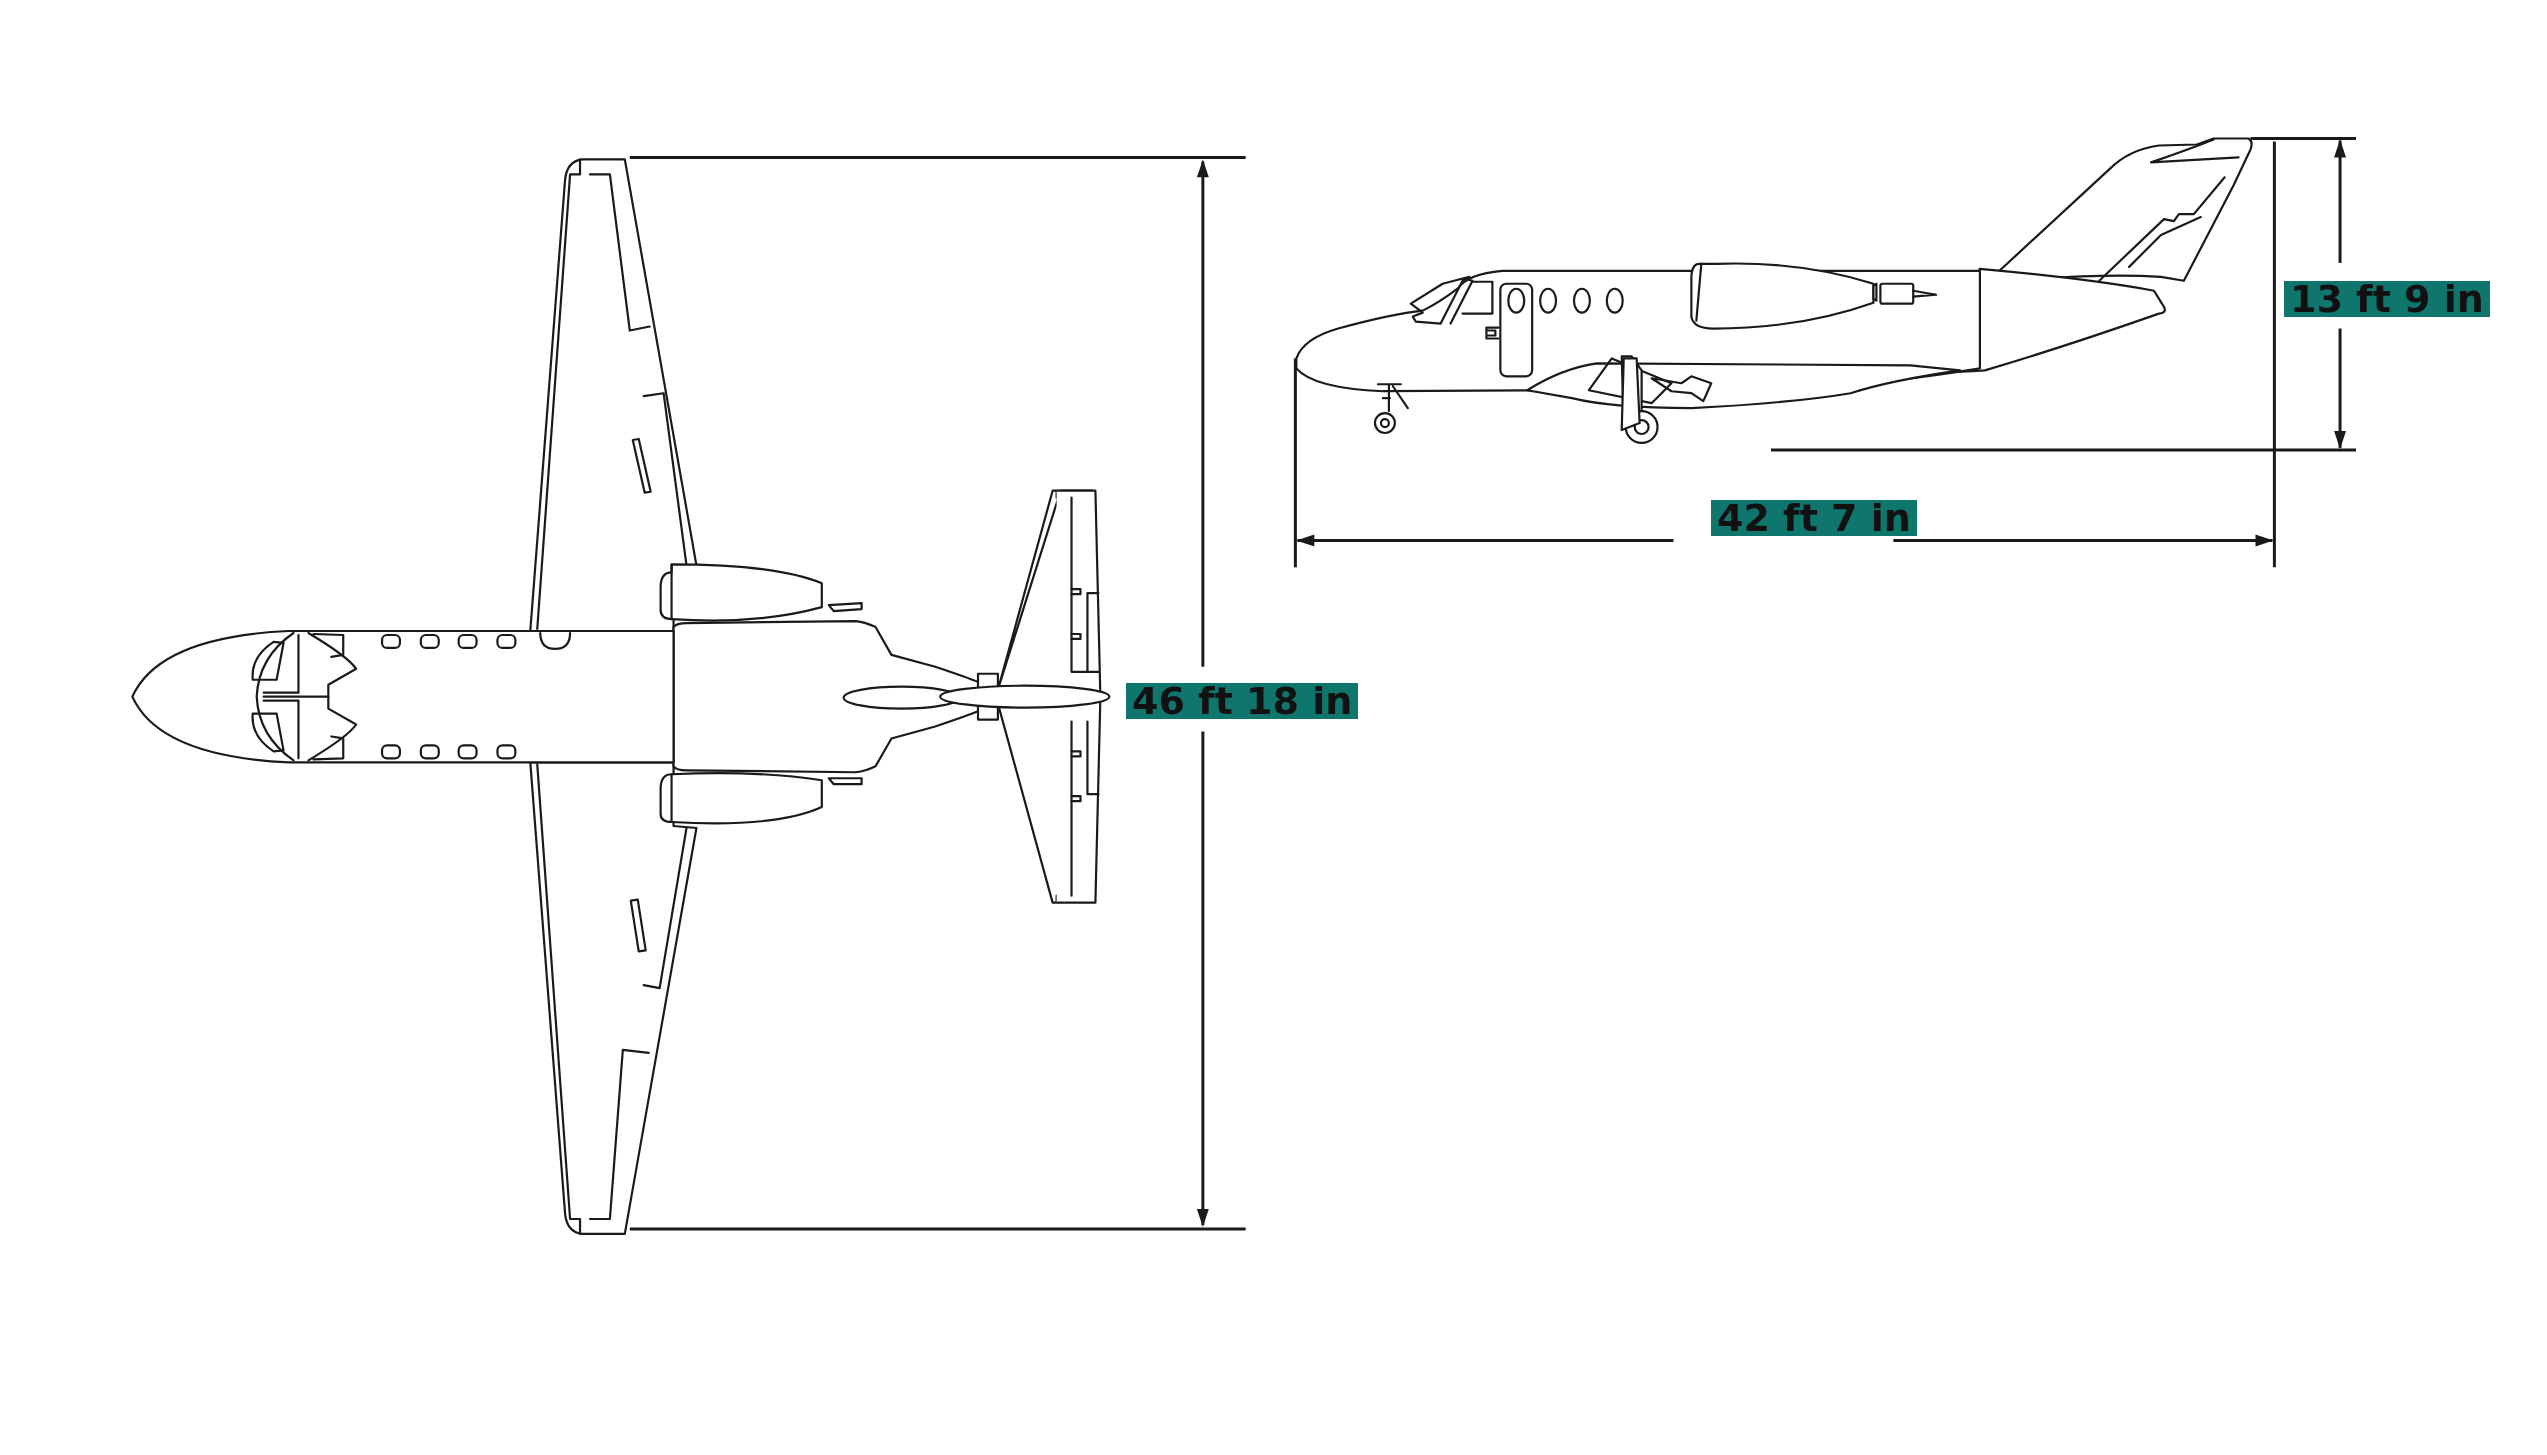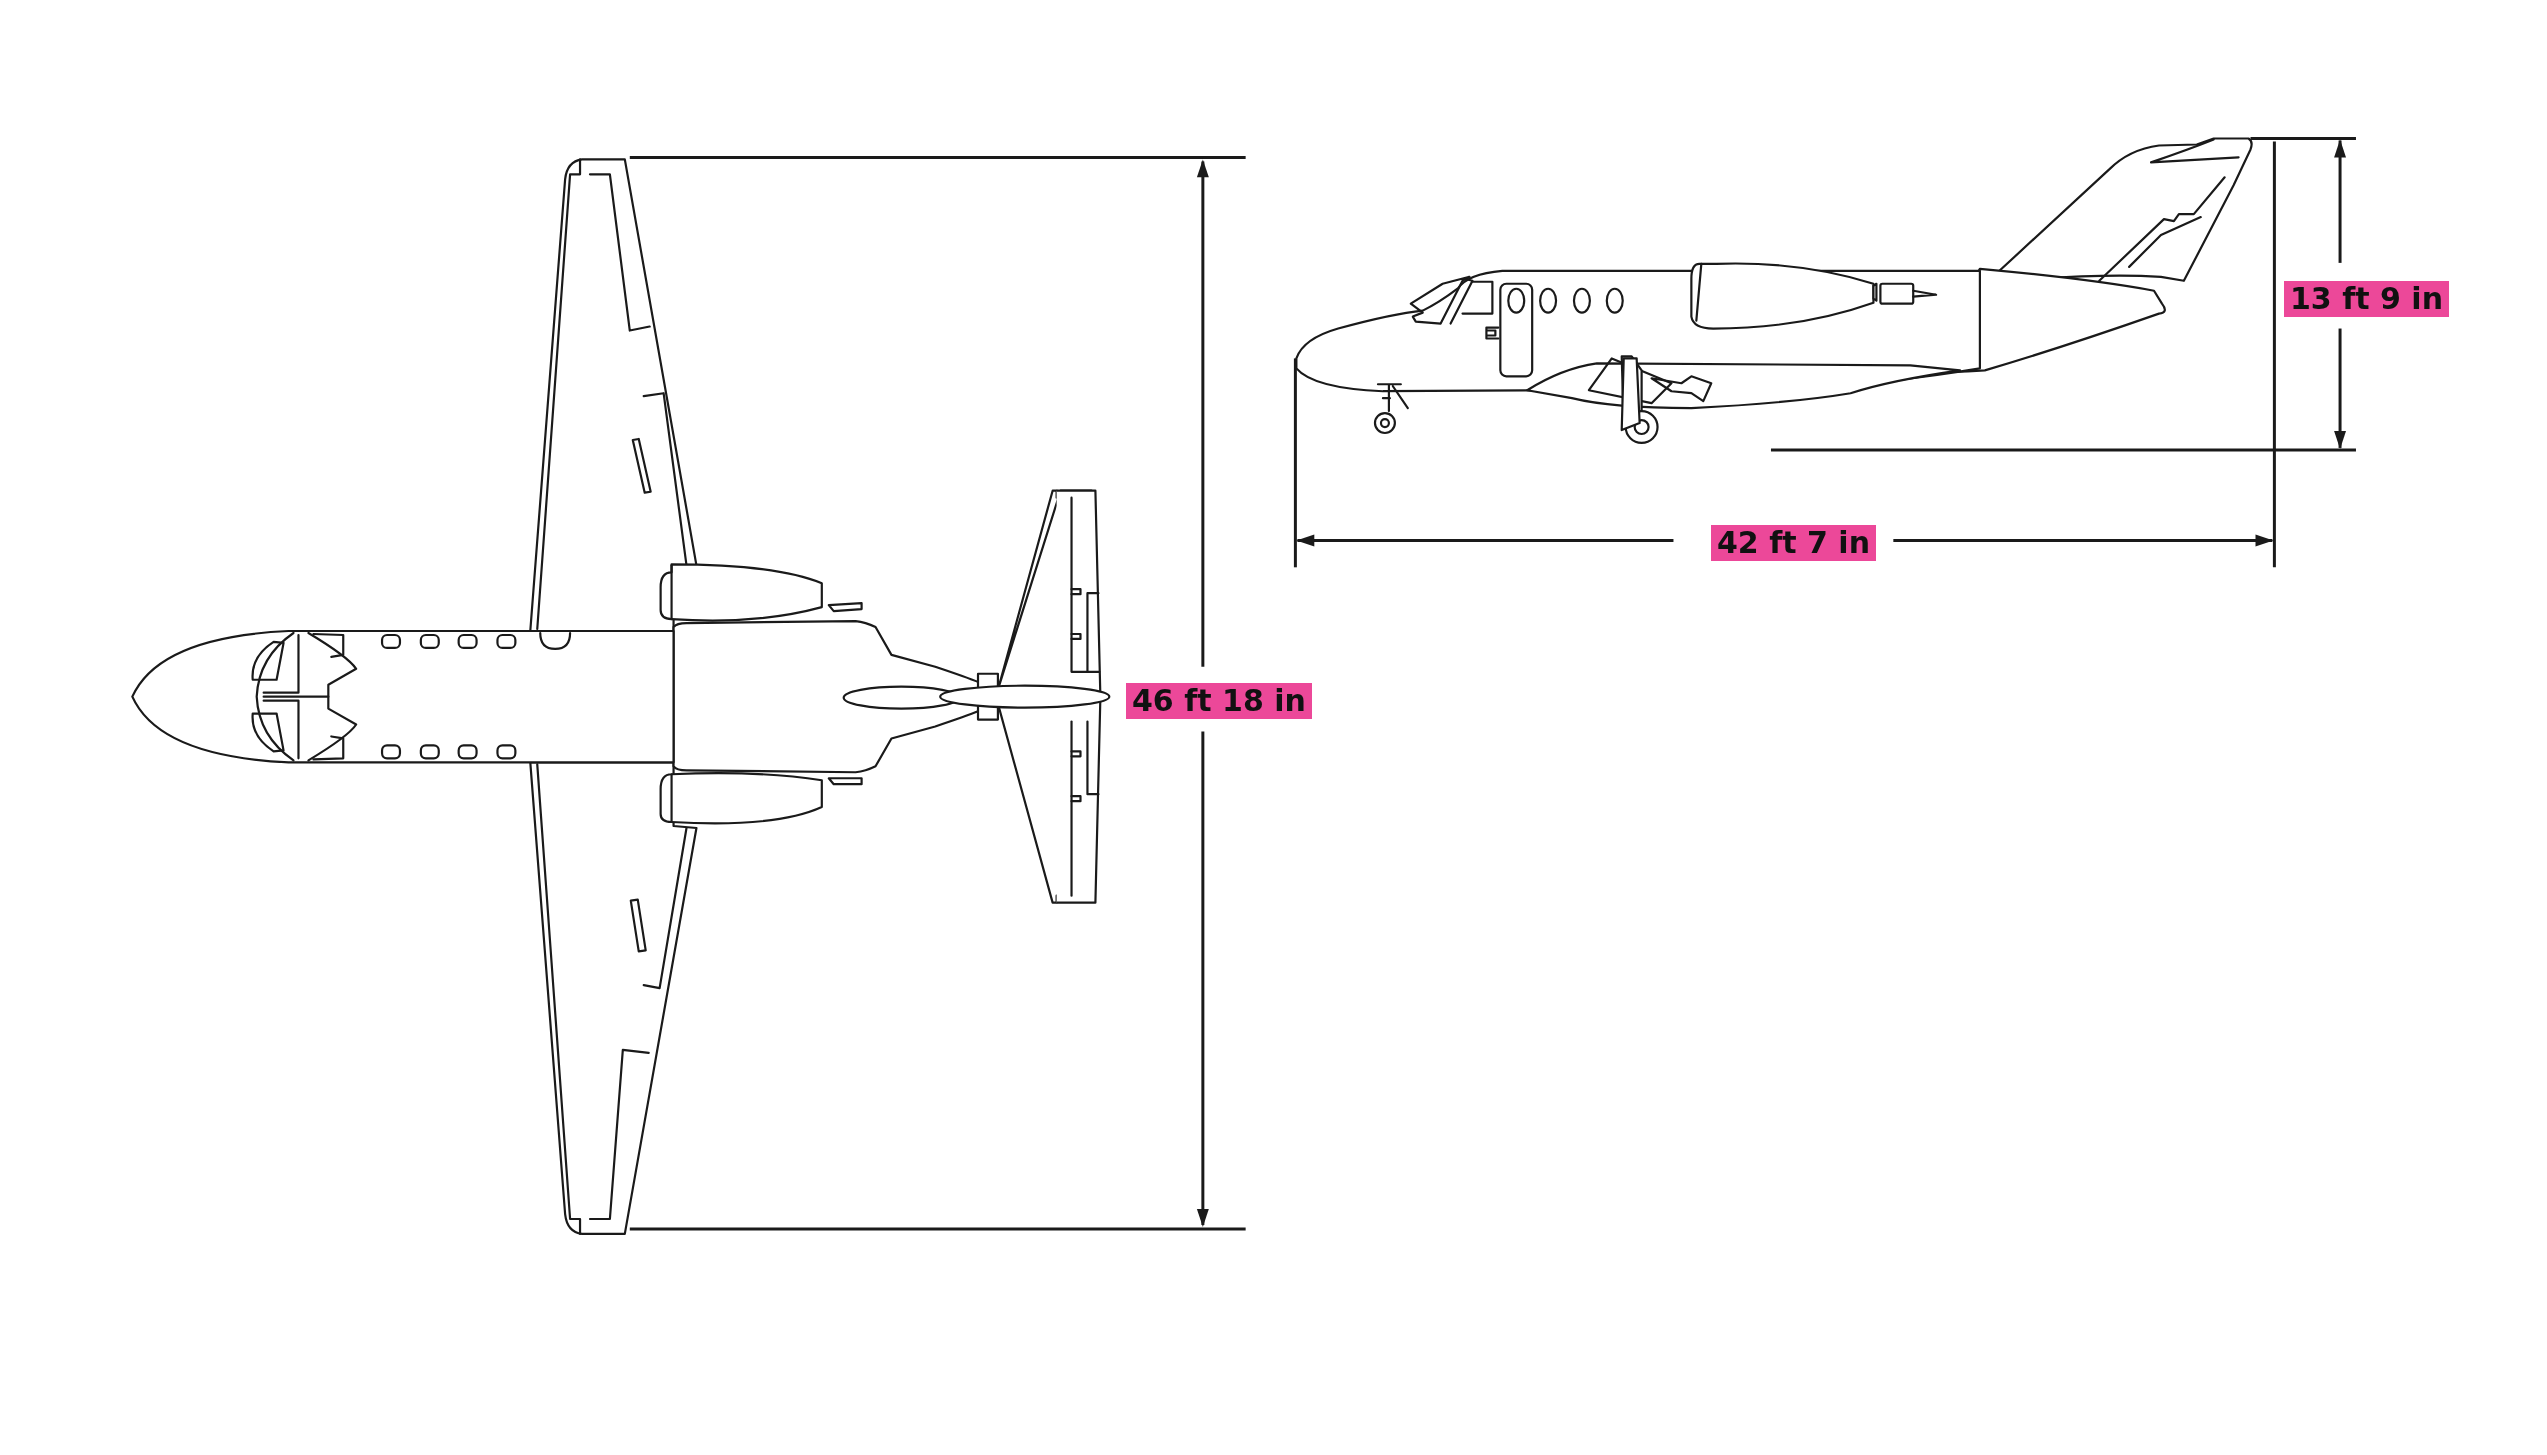--- a/index.html
+++ b/index.html
@@ -2,21 +2,21 @@
 <html><head>
 <meta charset="utf-8">
 <style>
   html, body { margin: 0; padding: 0; background: #ffffff; }
   body { width: 2547px; height: 1456px; position: relative; overflow: hidden; font-family: "DejaVu Sans", sans-serif; }
   svg.drawing { position: absolute; left: 0; top: 0; width: 2547px; height: 1456px; }
   .ln { fill: none; stroke: #1a1a1a; stroke-width: 2.2; stroke-linejoin: round; stroke-linecap: round; }
   .lnw { fill: #ffffff; stroke: #1a1a1a; stroke-width: 2.2; stroke-linejoin: round; }
   .dim { fill: none; stroke: #1a1a1a; stroke-width: 3; }
   .arrow { fill: #1a1a1a; stroke: none; }
-  .label { position: absolute; font-family: "DejaVu Sans", sans-serif; font-weight: bold; font-size: 30px; color: #111111; background: #ec4899; white-space: nowrap; line-height: 36px; padding: 0 6px; }
+  .label { position: absolute; font-family: "DejaVu Sans", sans-serif; font-weight: bold; font-size: 38px; color: #111111; background: #0f766e; white-space: nowrap; line-height: 36px; padding: 0 6px; }
 </style>
 </head>
 <body>
 
 <svg class="drawing" viewBox="0 0 2560 1463" xmlns="http://www.w3.org/2000/svg">
 
   <g>
 
     <g>
       <path class="lnw" d="M533,634 L568,180 Q570,162 585,160 L628,160 L700,568 L677,570 L677,634 Z"></path>
@@ -172,14 +172,14 @@
       <line class="dim" x1="1304" y1="543" x2="1682" y2="543"></line>
       <line class="dim" x1="1903" y1="543" x2="2284" y2="543"></line>
       <polygon class="arrow" points="1303,543 1321,537 1321,549"></polygon>
       <polygon class="arrow" points="2285,543 2267,537 2267,549"></polygon>
     </g>
   </g>
 </svg>
 
 <div class="label" style="left:1126px; top:683px;">46 ft 18 in</div>
 <div class="label" style="left:2284px; top:281px;">13 ft 9 in</div>
-<div class="label" style="left:1711px; top:525px;">42 ft 7 in</div>
+<div class="label" style="left:1711px; top:500px;">42 ft 7 in</div>
 
 
 </body></html>

